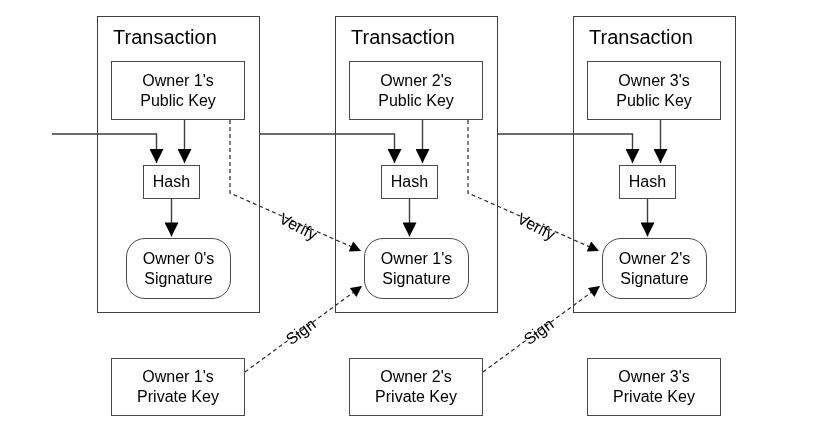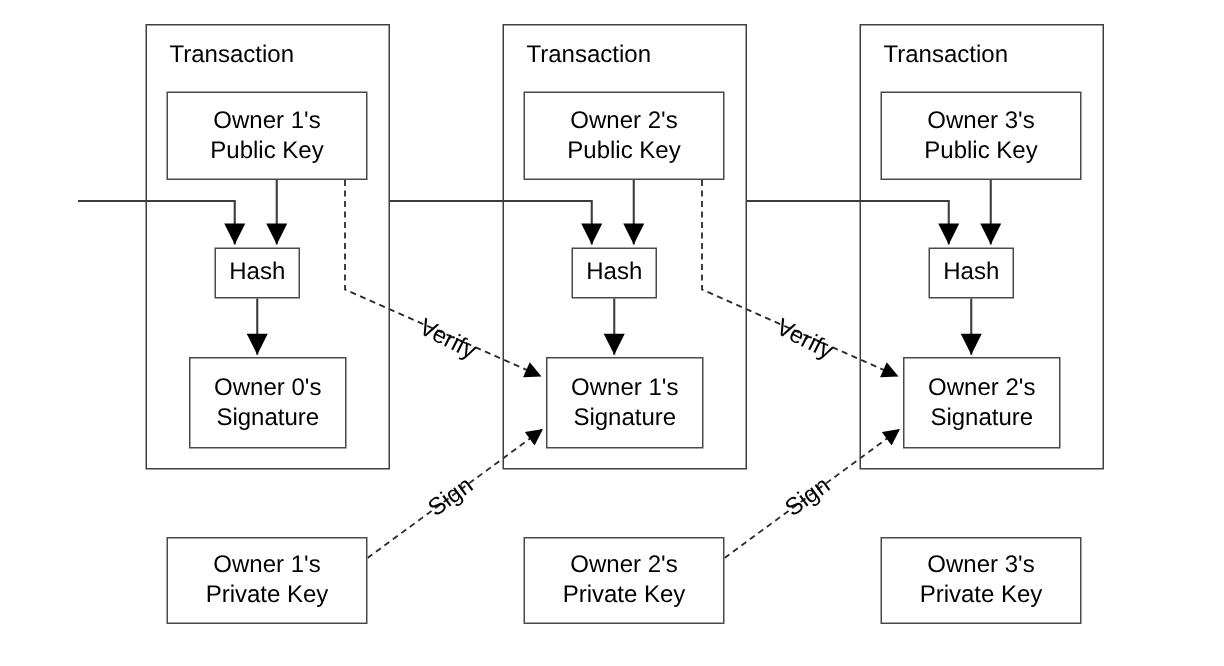--- a/index.html
+++ b/index.html
@@ -6,30 +6,30 @@
   .canvas{
     position:relative;width:816px;height:444px;background:#ffffff;overflow:hidden;
     font-family:"Liberation Sans", sans-serif;color:#000000;
   }
   .canvas svg{position:absolute;left:0;top:0;}
   .tx{
     position:absolute;top:16px;width:163px;height:297px;
     border:1.5px solid #3f3f3f;box-sizing:border-box;background:transparent;
   }
   .tx-title{
-    position:absolute;left:15px;top:11px;font-size:16px;line-height:18px;white-space:nowrap;
+    position:absolute;left:15px;top:11px;font-size:20px;line-height:18px;white-space:nowrap;
   }
   .box{
     position:absolute;border:1.4px solid #4a4a4a;box-sizing:border-box;background:#ffffff;
     display:flex;flex-direction:column;align-items:center;justify-content:center;
     font-size:16px;line-height:20px;text-align:center;
   }
   .pubkey{top:61px;width:134px;height:59px;}
   .hashbox{top:165px;width:57px;height:34px;}
-  .sig{top:238px;width:105px;height:61px;}
+  .sig{top:238px;width:105px;height:61px;border-radius:19px;}
   .privkey{top:358px;width:134px;height:58px;}
   .edge-label{
     position:absolute;font-size:16px;white-space:nowrap;background:transparent;
   }
   .edge-label.verify{transform:translate(-50%,-50%) rotate(27deg);}
   .edge-label.sign{transform:translate(-50%,-50%) rotate(-36deg);}
 </style>
 </head>
 <body>
 

